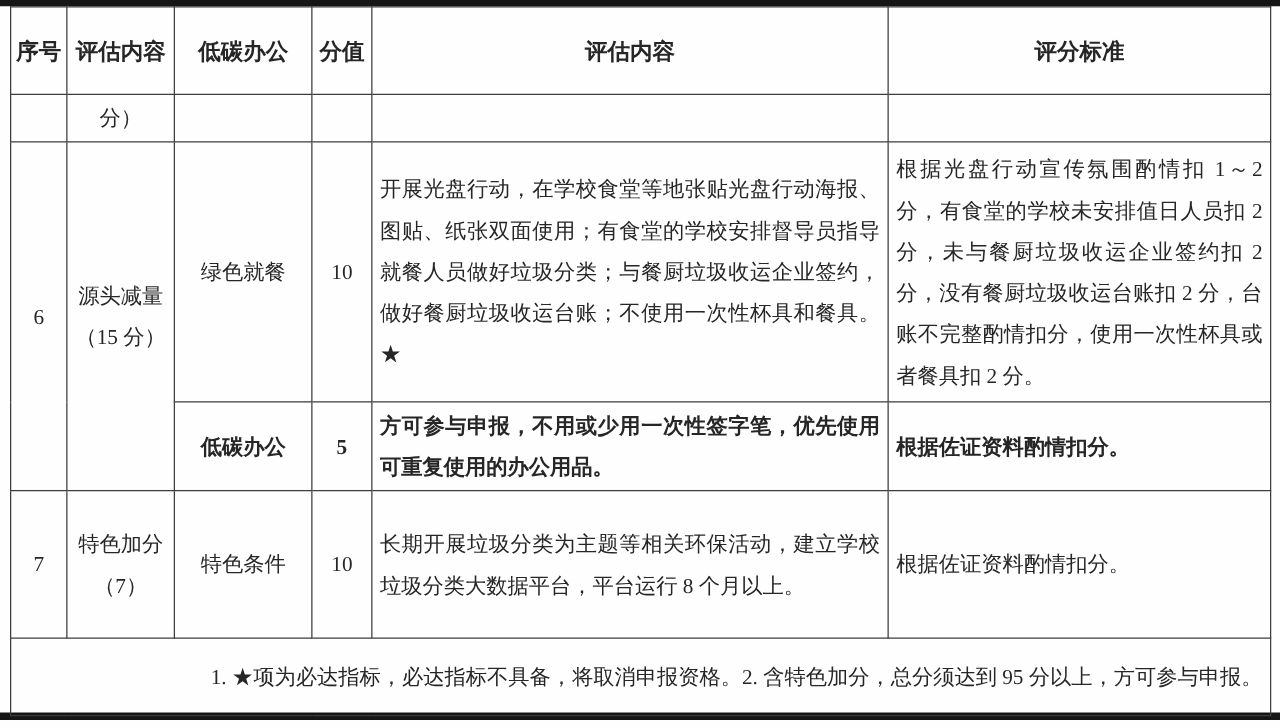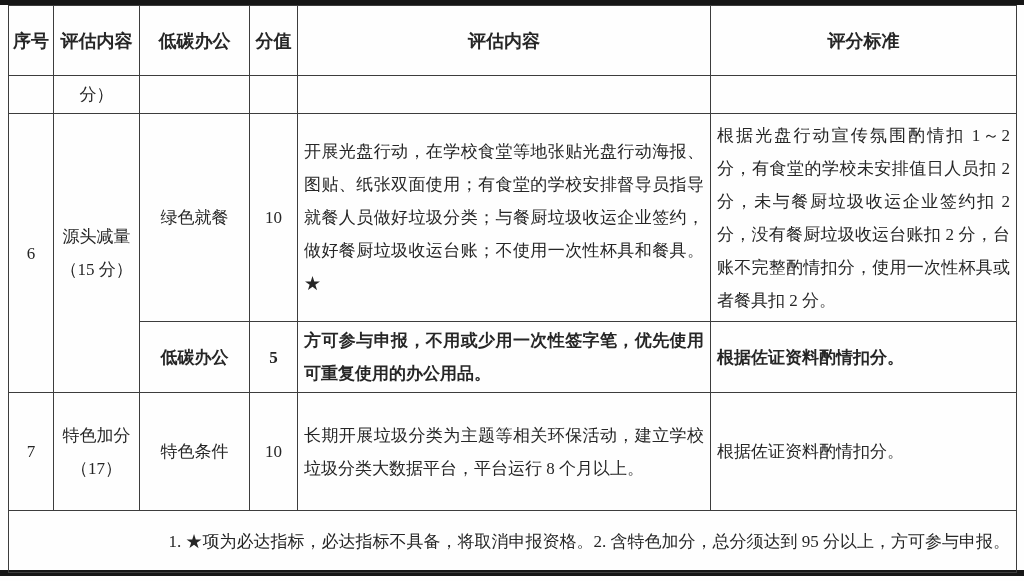--- a/index.html
+++ b/index.html
@@ -126,21 +126,21 @@
 
     <tr class="row-6b">
       <td class="cell-center">低碳办公</td>
       <td class="cell-center">5</td>
       <td class="cell-text">方可参与申报，不用或少用一次性签字笔，优先使用可重复使用的办公用品。</td>
       <td class="cell-text">根据佐证资料酌情扣分。</td>
     </tr>
 
     <tr class="row-7">
       <td class="cell-center">7</td>
-      <td class="cell-l1">特色加分（17）</td>
+      <td class="cell-l1">特色加分（7）</td>
       <td class="cell-center">特色条件</td>
       <td class="cell-center">10</td>
       <td class="cell-text">长期开展垃圾分类为主题等相关环保活动，建立学校垃圾分类大数据平台，平台运行 8 个月以上。</td>
       <td class="cell-text">根据佐证资料酌情扣分。</td>
     </tr>
 
     <tr class="row-footnote">
       <td class="footnote-cell" colspan="6">1. ★项为必达指标，必达指标不具备，将取消申报资格。2. 含特色加分，总分须达到 95 分以上，方可参与申报。</td>
     </tr>
   </tbody>

